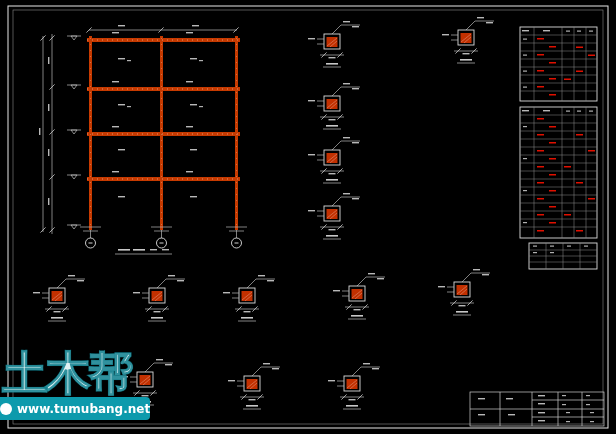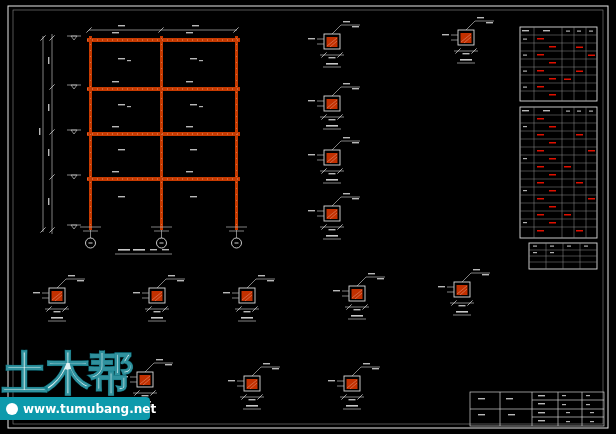--- a/index.html
+++ b/index.html
@@ -22,21 +22,21 @@
     position:absolute;left:2px;top:0;line-height:1;
     font-size:46px;font-weight:bold;letter-spacing:-3px;
     color:rgba(243,249,249,.92);
     -webkit-text-stroke:1.1px rgba(17,128,142,.85);
     text-shadow:0 0 1px #0fa0b2;
     font-family:"DejaVu Sans",sans-serif;
   }
   .wm-bar{
     position:absolute;left:0;top:47px;width:150px;height:23px;
     background:#0d9aac;border-radius:0 4px 4px 0;
-    display:flex;align-items:center;gap:5px;padding-left:6px;box-sizing:border-box;
+    display:flex;align-items:center;gap:5px;box-sizing:border-box;
   }
   .wm-logo{width:12px;height:12px;border-radius:50%;background:#fff;flex:0 0 auto;}
   .wm-url{color:#fff;font-weight:bold;font-size:12px;letter-spacing:0;white-space:nowrap;}
 </style>
 </head>
 <body>
 
 <div class="canvas">
 <svg width="616" height="434" viewBox="0 0 616 434">
   <defs>

